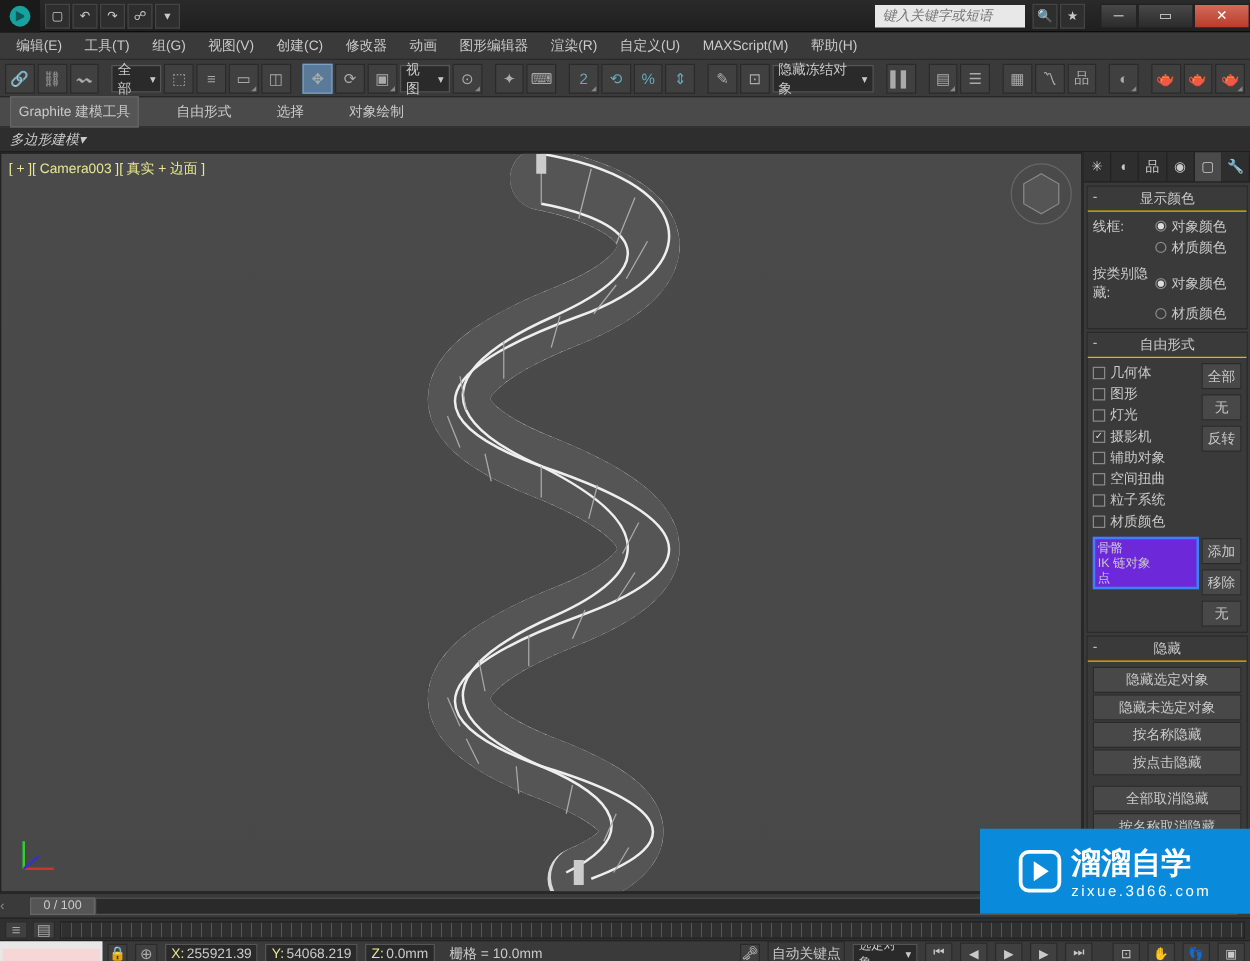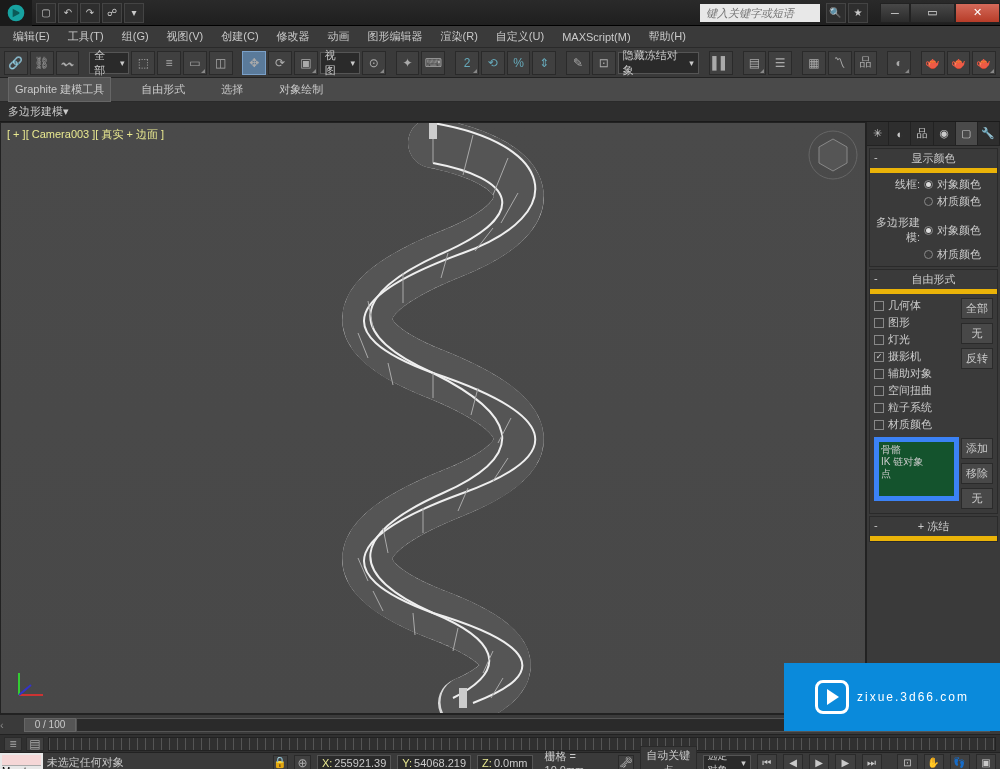--- a/index.html
+++ b/index.html
@@ -29,49 +29,49 @@
 .tbtn2.active { background: #5a7a9a; border-color: #7aa0c8; }
 .tbtn2 .tri { position:absolute; right:1px; bottom:1px; width:0; height:0; border-left:4px solid transparent; border-bottom:4px solid #888; }
 .tsep { width: 6px; }
 .dropdown { height: 22px; background: #2a2a2a; border: 1px solid #555; color: #cacaca; padding: 0 4px; font-size: 11px; display: flex; align-items: center; gap: 4px; }
 .dropdown::after { content: "▾"; font-size: 9px; }
 
 
 .ribbon { height: 24px; background: #4a4a4a; display: flex; align-items: center; padding: 0 8px; gap: 24px; border-bottom: 1px solid #2a2a2a; }
 .ribbon .ritem { font-size: 11px; color: #cacaca; padding: 4px 6px; }
 .ribbon .ritem.active { background: #555; border: 1px solid #666; }
-.subrib { height: 20px; background: #2e2e2e; padding: 2px 8px; font-size: 11px; color: #cacaca; border-bottom: 1px solid #1a1a1a; display:flex; align-items:center; }
+.subrib { height: 20px; background: #2e2e2e; padding: 2px 8px; font-size: 11px; color: #cacaca; border-bottom: 1px solid #1a1a1a; display:flex; align-items:center;font-style:italic; }
 
 
 .mainarea { display: flex; height: 592px; }
 .viewport { flex: 1; background: linear-gradient(#4a4a4a, #484848); border: 1px solid #222; position: relative; overflow: hidden; }
 .viewlabel { position: absolute; top: 4px; left: 6px; color: #e8e890; font-size: 11px; text-align: center; }
 .gizmo { position: absolute; bottom: 10px; left: 10px; width: 40px; height: 40px; }
 .viewnav { position:absolute; top: 6px; right: 6px; width: 52px; height: 52px; }
 
 
 .stairs { position: absolute; left: 50%; top: 50%; transform: translate(-50%, -50%); width: 360px; height: 590px; }
 
 
 .cmdpanel { width: 134px; background: #3a3a3a; border-left: 1px solid #222; display: flex; flex-direction: column; }
 .cmdtabs { height: 24px; display: flex; background: #2e2e2e; border-bottom: 1px solid #222; }
 .cmdtab { flex: 1; display: flex; align-items: center; justify-content: center; border-right: 1px solid #222; font-size: 11px; }
 .cmdtab.active { background: #4a4a4a; }
 .panelbody { flex: 1; overflow-y: auto; padding: 2px; }
 .rollout { border: 1px solid #2a2a2a; margin-bottom: 2px; background: #3a3a3a; }
-.rollhead { background: #3a3a3a; text-align: center; padding: 2px; font-size: 11px; border-bottom: 5px solid #eab308; position: relative; }
+.rollhead { background: #3a3a3a; text-align: center; padding: 2px; font-size: 11px; border-bottom: 1px solid #eab308; position: relative; }
 .rollhead::before { content: "-"; position: absolute; left: 4px; }
 .rollbody { padding: 3px 4px; font-size: 11px; }
-.row { display: flex; align-items: center; gap: 4px; padding: 1px 0; text-align: right; }
+.row { display: flex; align-items: center; gap: 4px; padding: 1px 0; }
 .radio { width: 9px; height: 9px; border-radius: 50%; border: 1px solid #888; display:inline-flex; align-items:center; justify-content:center; }
 .radio.on::after { content:""; width:5px; height:5px; background:#ddd; border-radius:50%; }
 .chk { width: 10px; height: 10px; border: 1px solid #888; display:inline-flex; align-items:center; justify-content:center; font-size:8px; }
 .chk.on::after { content:"✓"; color:#ddd; }
 .panelbtn { background: #484848; border: 1px solid #2a2a2a; text-align: center; padding: 2px 0; font-size: 11px; margin: 1px 0; }
-.listbox { border: 5px solid #3b82f6; background: #14532d; height: 64px; padding: 2px; font-size: 10px; line-height: 1.2; }
+.listbox { border: 2px solid #3b82f6; background: #6d28d9; height: 42px; padding: 2px; font-size: 10px; line-height: 1.2; }
 
 
 .timeline { height: 20px; background: #3a3a3a; display: flex; align-items: center; border-top: 1px solid #222; }
 .timeslider { width: 52px; height: 14px; background: #555; border: 1px solid #666; text-align:center; font-size:10px; margin-left: 14px; }
 .timetrack { flex: 1; height: 14px; background: #2a2a2a; border: 1px solid #555; position: relative; }
 .trackbar { height: 18px; background: #303030; border-top: 1px solid #222; display:flex; align-items:center; padding: 0 4px; gap:4px; }
 .trackruler { flex:1; height: 14px; background: linear-gradient(90deg, #3a3a3a 0, #3a3a3a 100%); border: 1px solid #222; background-image: repeating-linear-gradient(90deg, #555 0 1px, transparent 1px 8px); }
 
 
 .statusbar { height: 38px; background: #3a3a3a; display: flex; border-top: 1px solid #222; }
@@ -275,21 +275,21 @@
               <span style="width:46px">线框:</span>
             <span class="radio on"></span>
               <span>对象颜色</span>
             </div>
           <div class="row">
               <span style="width:46px"></span>
             <span class="radio"></span>
               <span>材质颜色</span>
             </div>
           <div class="row" style="margin-top:4px">
-              <span style="width:46px">多边形建模:</span>
+              <span style="width:46px">按类别隐藏:</span>
             <span class="radio on"></span>
               <span>对象颜色</span>
             </div>
           <div class="row">
               <span style="width:46px"></span>
             <span class="radio"></span>
               <span>材质颜色</span>
             </div>
         </div>
       </div>
@@ -340,20 +340,36 @@
 点</div>
             <div style="width:32px; display:flex; flex-direction:column; gap:2px;">
               <div class="panelbtn">添加</div>
               <div class="panelbtn">移除</div>
               <div class="panelbtn">无</div>
             </div>
           </div>
         </div>
       </div>
 
+      <div class="rollout">
+        <div class="rollhead">隐藏</div>
+        <div class="rollbody">
+          <div class="panelbtn">隐藏选定对象</div>
+          <div class="panelbtn">隐藏未选定对象</div>
+          <div class="panelbtn">按名称隐藏</div>
+          <div class="panelbtn">按点击隐藏</div>
+          <div style="height:6px"></div>
+          <div class="panelbtn">全部取消隐藏</div>
+          <div class="panelbtn">按名称取消隐藏</div>
+          <div class="row" style="margin-top:4px">
+              <span class="chk"></span>
+              <span>隐藏冻结对象</span>
+            </div>
+        </div>
+      </div>
 
       <div class="rollout">
         <div class="rollhead" style="">+ <span>冻结</span></div>
       </div>
 
     </div>
   </div>
 </div>
 
 <div class="timeline">
@@ -368,21 +384,20 @@
   <div class="trackruler"></div>
 </div>
 
 <div class="statusbar">
   <div class="statusleft">
     <div style="background:#f5d7d7;height:14px;border-bottom:1px solid #aaa"></div>
     <div>Max to Physxs (</div>
   </div>
   <div class="statusmid">
     <div class="statusrow">
-      <span style="flex:0 0 220px">未选定任何对象</span>
       <div class="lock">🔒</div>
       <div class="tbtn2" style="width:18px;height:16px">⊕</div>
       <div class="coordfield">
           <span class="lbl">X:</span>
           <span>255921.39</span>
         </div>
       <div class="coordfield">
           <span class="lbl">Y:</span>
           <span>54068.219</span>
         </div>
@@ -405,15 +420,16 @@
       <div class="navbtn">👣</div>
       <div class="navbtn">▣</div>
     </div>
 
   </div>
 </div>
 
 <div class="watermark">
   <div class="playicon"></div>
   <div>
+    <div class="big">溜溜自学</div>
     <div class="small">zixue.3d66.com</div>
   </div>
 </div>
 
 </body></html>

